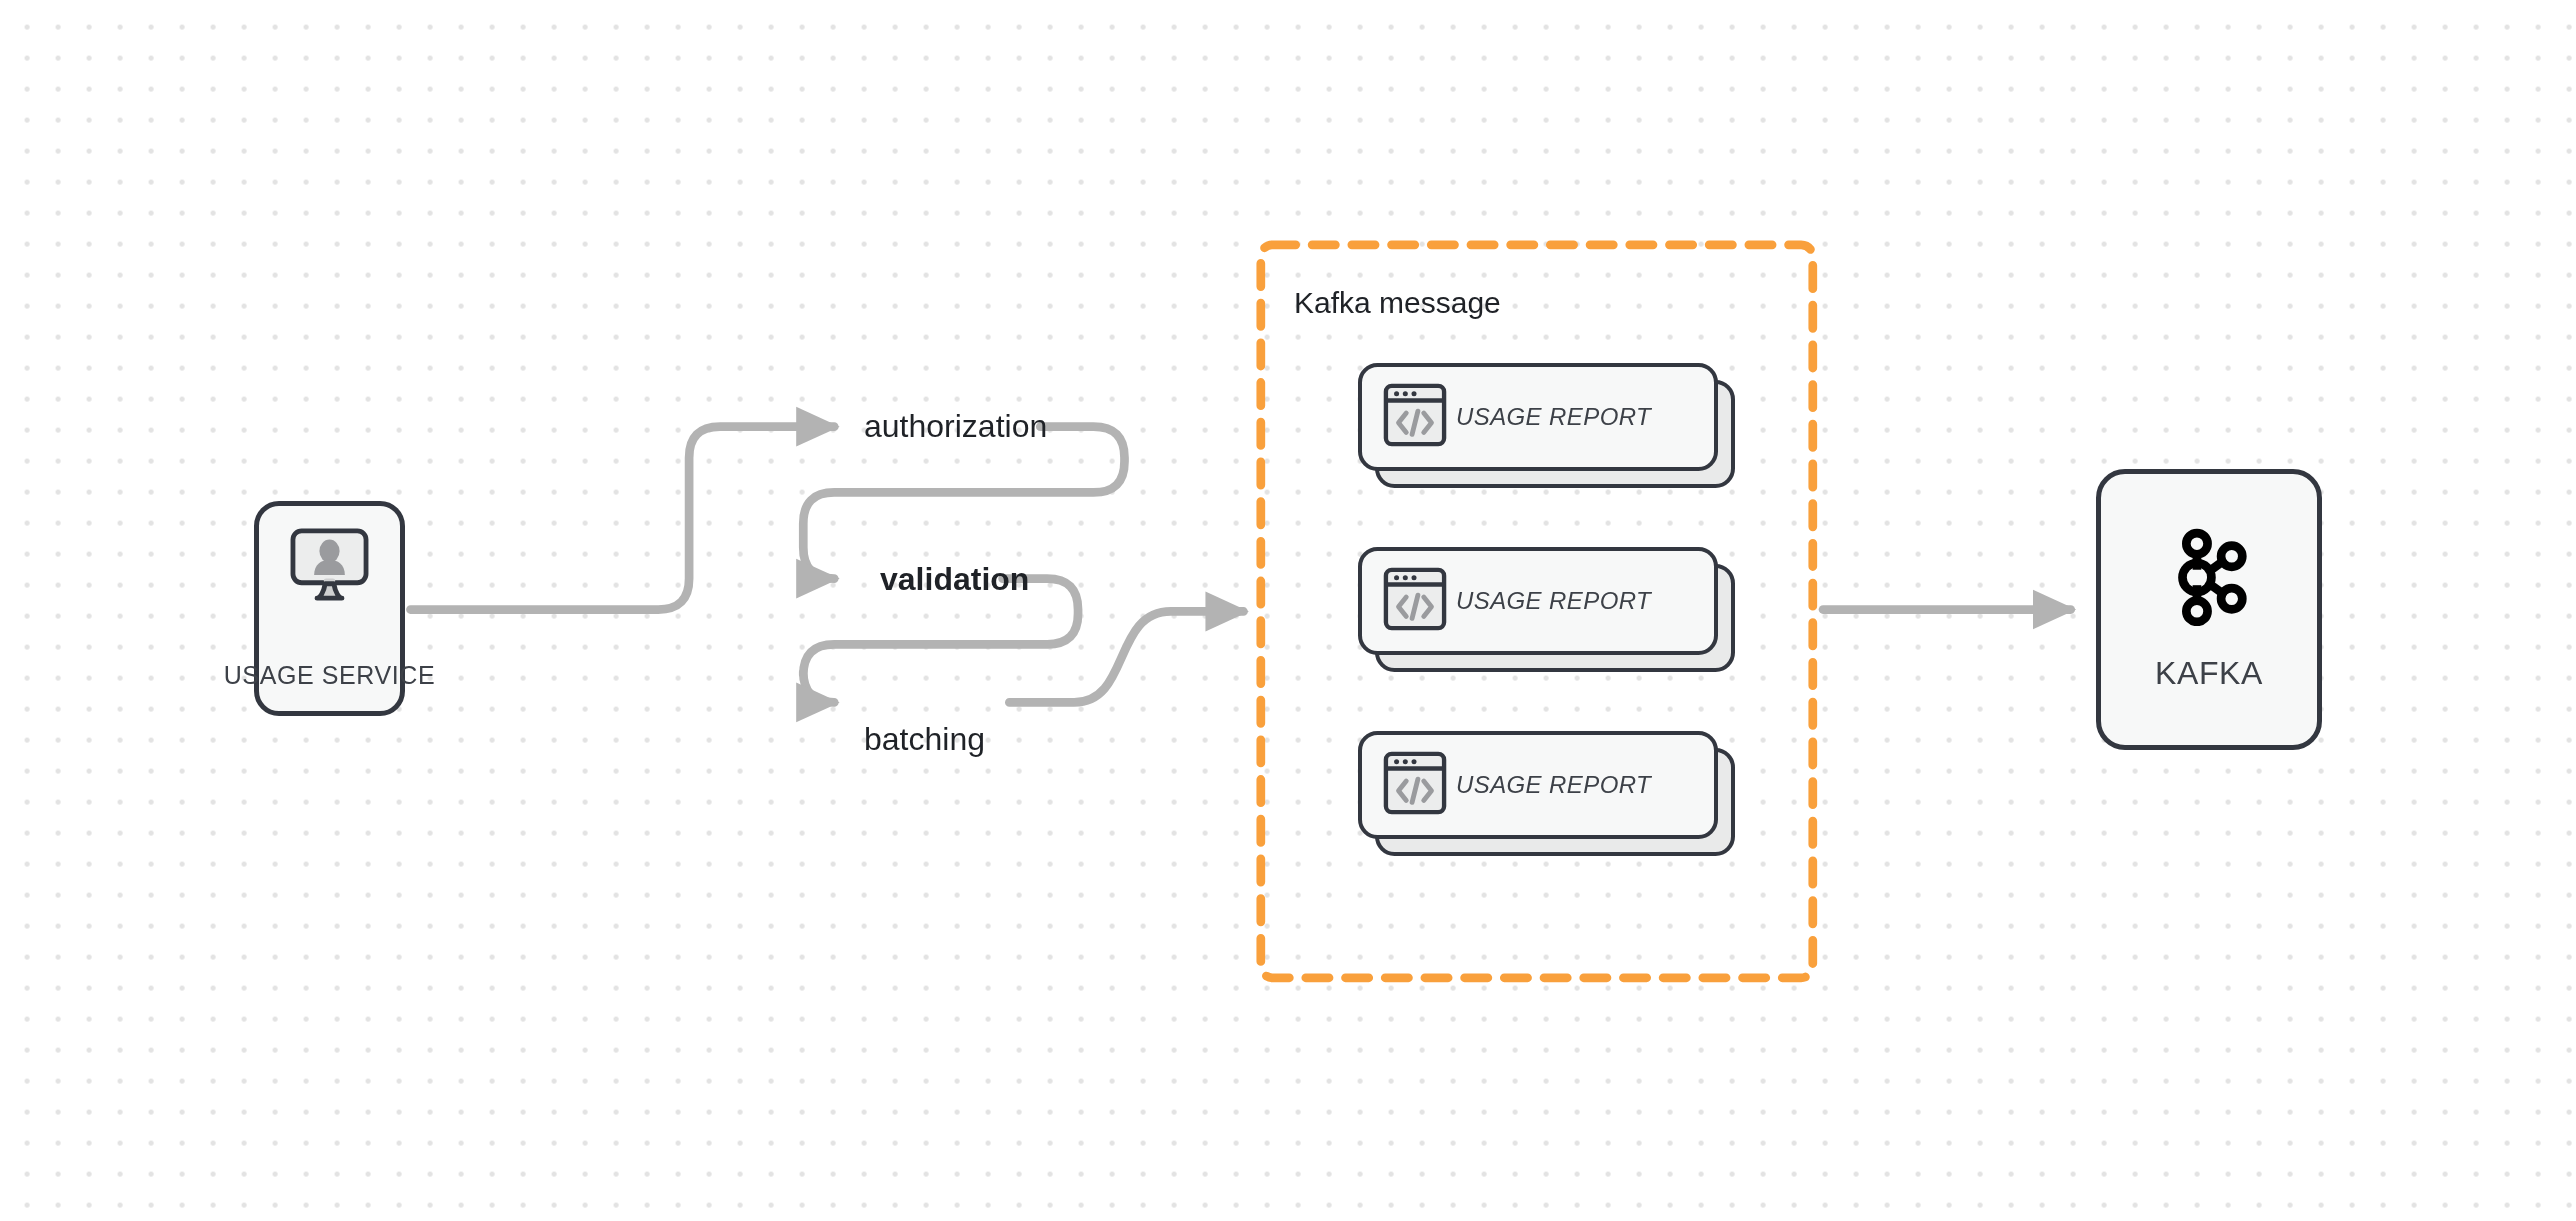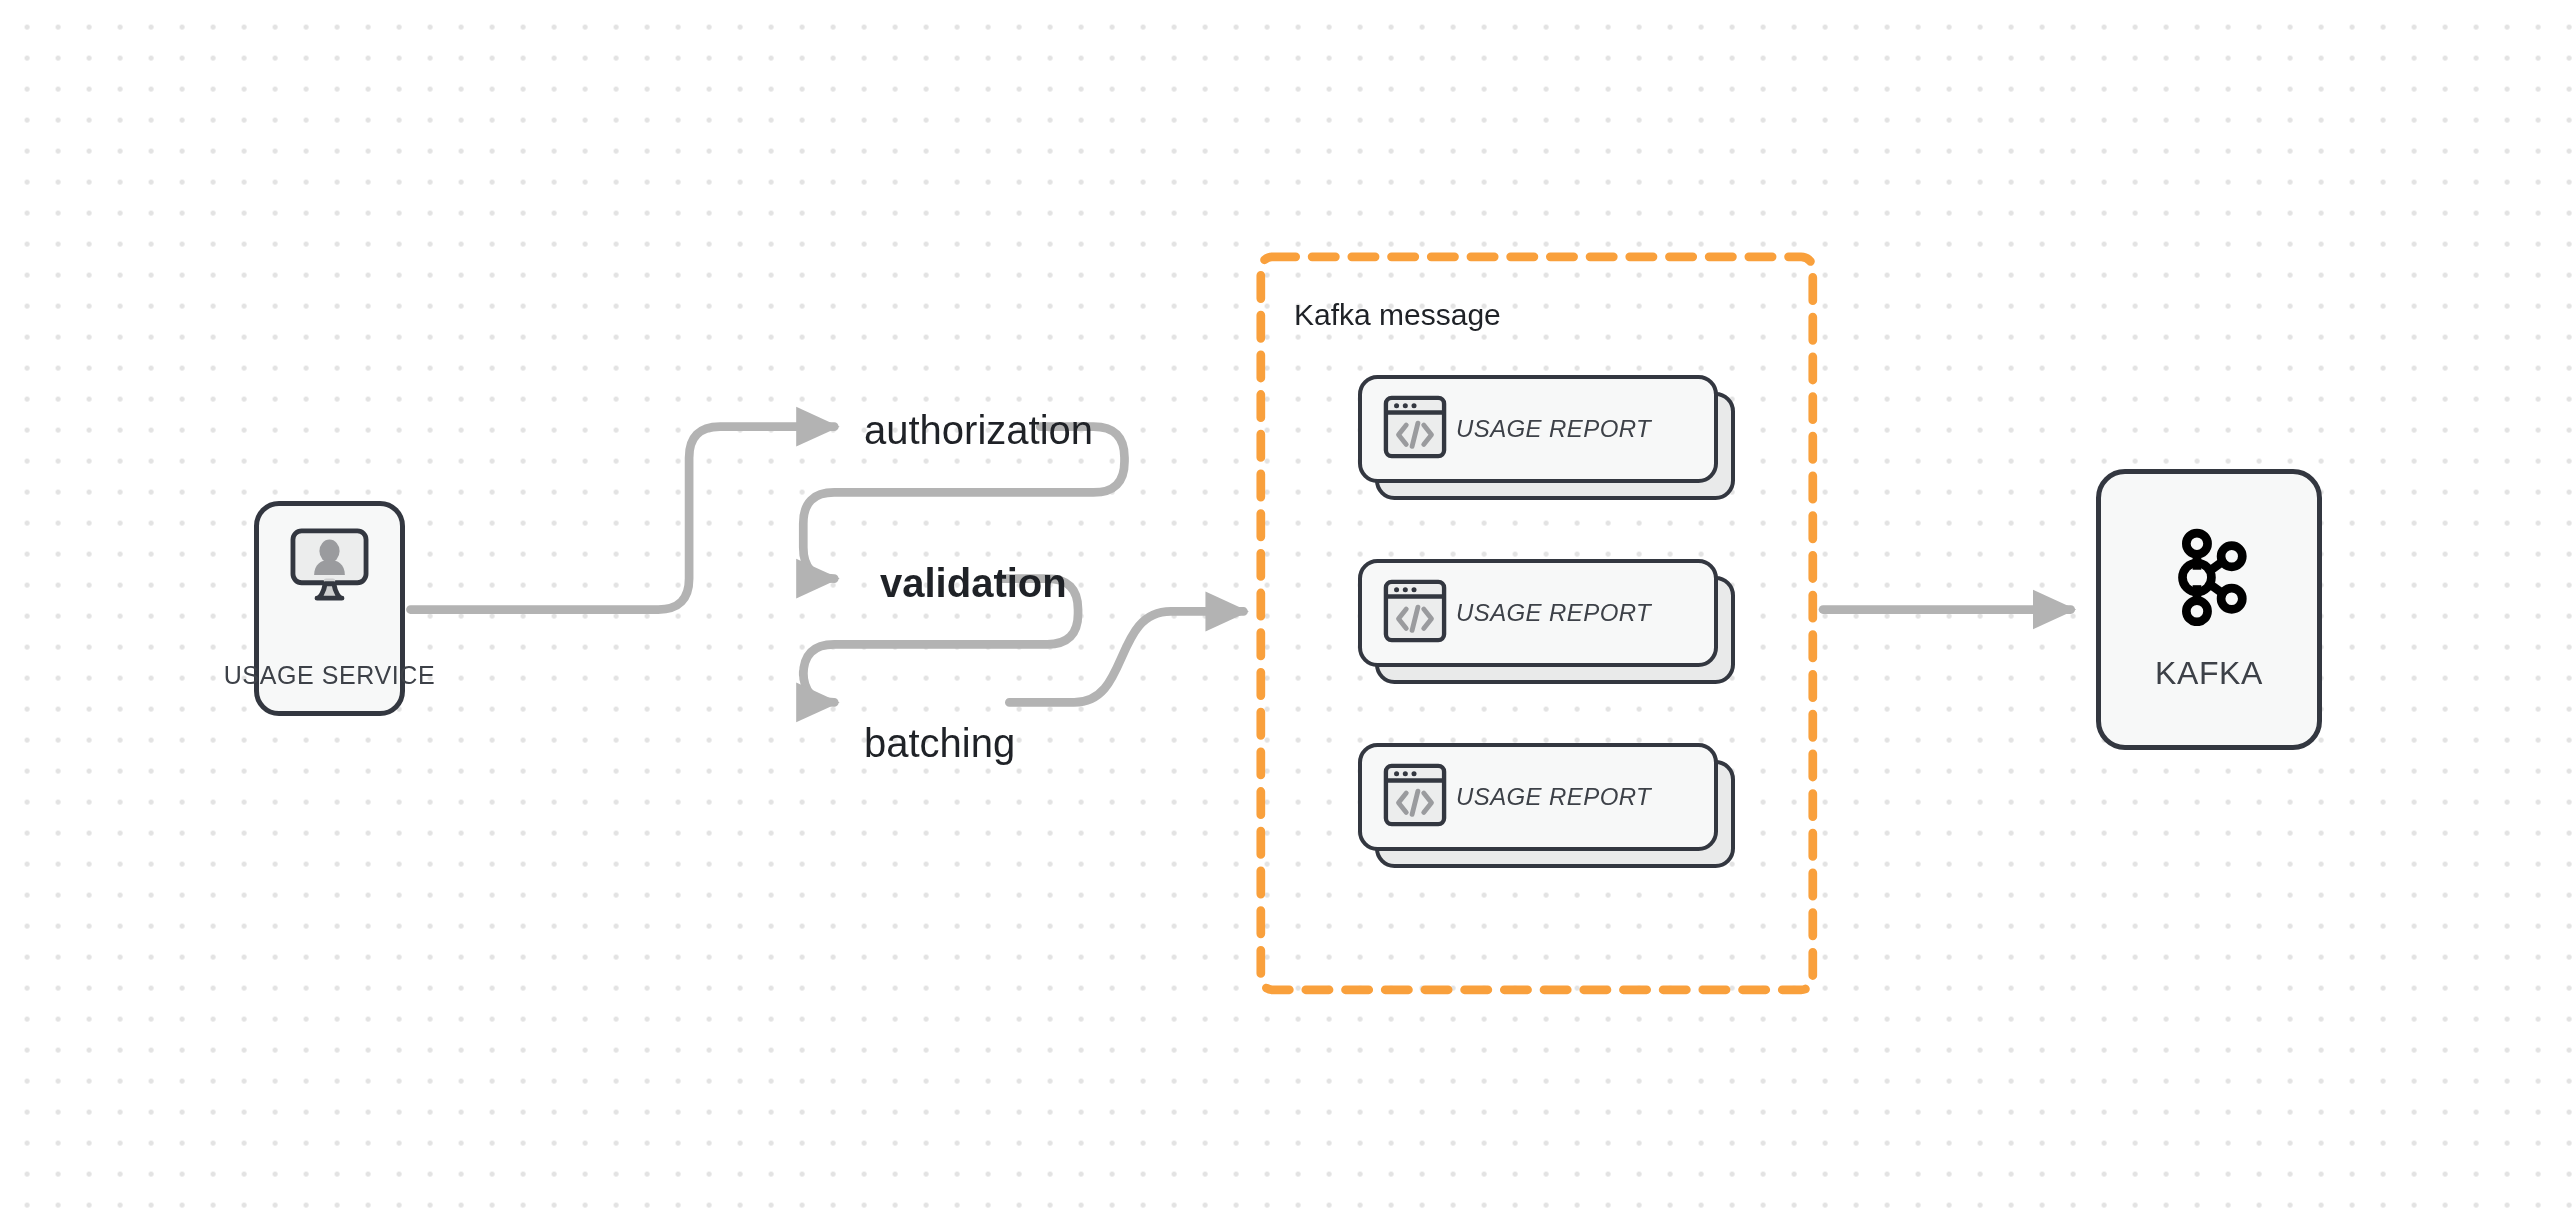--- a/index.html
+++ b/index.html
@@ -65,34 +65,34 @@
     top: 469px;
     width: 226px;
     height: 281px;
     border-radius: 29px;
   }
   #node-kafka .node-label { margin-top: 25px; font-size: 32px; }
 
   
   .step-label {
     position: absolute;
-    font-size: 40px;
+    font-size: 32px;
     color: #1f2227;
     white-space: nowrap;
     line-height: 1;
   }
   #step-authorization { left: 864px; top: 410px; }
   #step-validation    { left: 880px; top: 563px; font-weight: bold; }
   #step-batching      { left: 864px; top: 687px; margin-top: 36px; }
 
   
   #group-kafka-message {
     position: absolute;
     left: 1261px;
-    top: 257px;
+    top: 245px;
     width: 552px;
     height: 733px;
     box-sizing: border-box;
     border-radius: 9.7px;
     text-align: right;
   }
   #group-kafka-message .dash-svg {
     position: absolute;
     inset: -5.8px;
     width: calc(100% + 11.6px);

